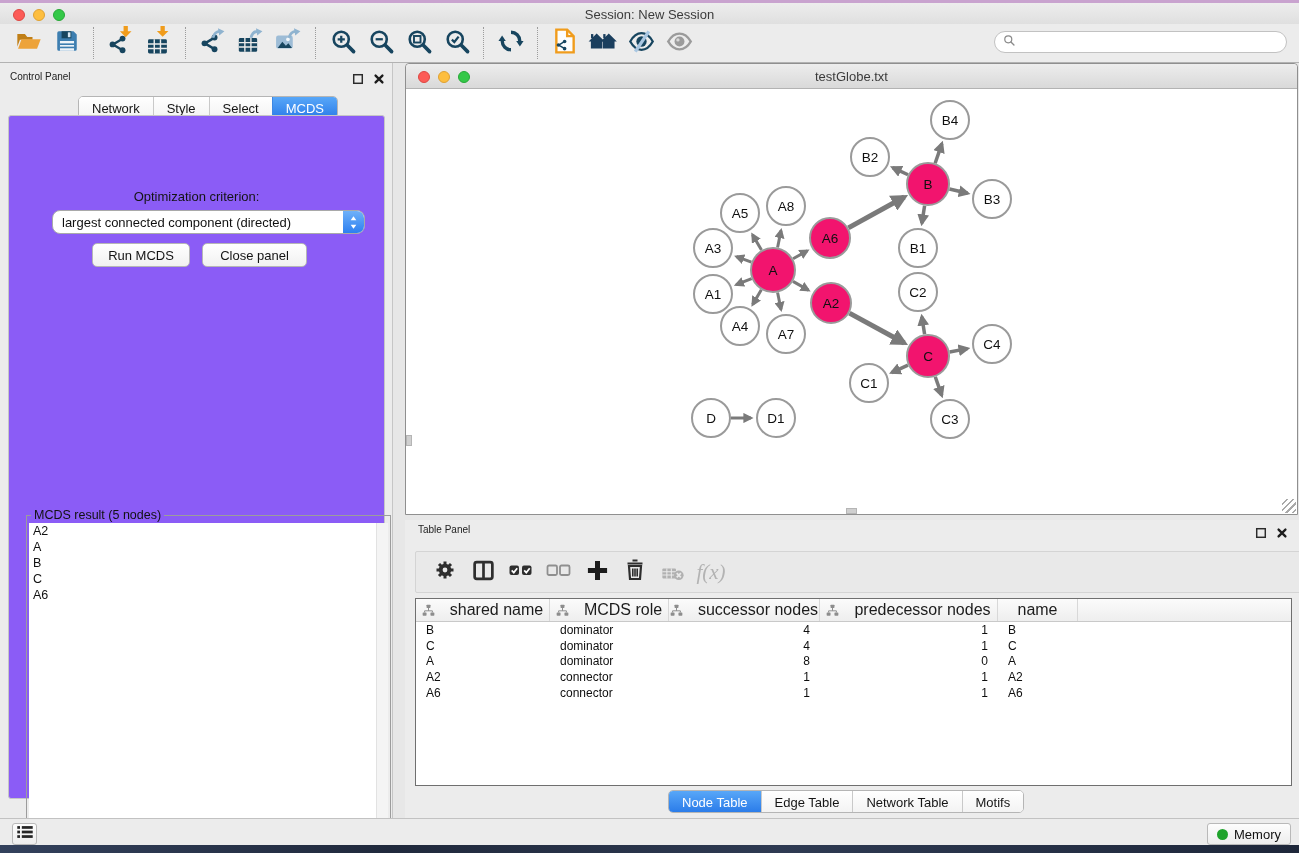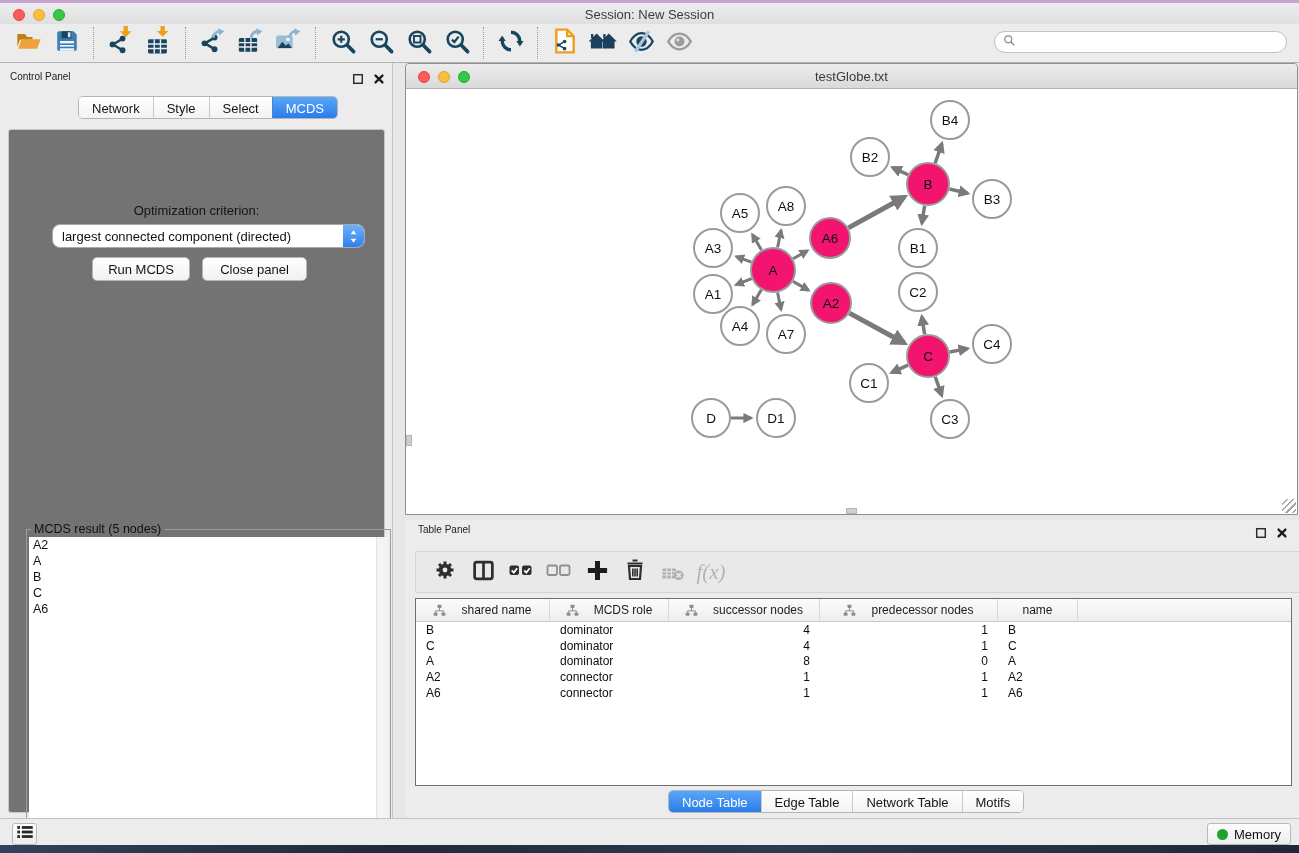--- a/index.html
+++ b/index.html
@@ -25,21 +25,21 @@
   
   .cpanel{position:absolute;left:0;top:63px;width:393px;height:755px;background:#ececec;border-right:1px solid #c6c6c6;box-sizing:border-box;}
   .panel-title{position:absolute;left:10px;top:8px;font-size:10px;color:#222;}
   .panel-icons{position:absolute;right:6px;top:9px;display:flex;gap:7px;align-items:center;}
   .picon{width:14px;height:14px;display:flex;align-items:center;justify-content:center;}
   .seg{display:inline-flex;border:1px solid #b5b5b5;border-radius:5px;overflow:hidden;background:#fff;height:21px;}
   .seg .tab{font-size:13px;color:#151515;padding:2px 13px 0;border-left:1px solid #c9c9c9;display:flex;align-items:center;background:linear-gradient(#ffffff,#f3f3f3);}
   .seg .tab:first-child{border-left:none;}
   .seg .tab.active{background:linear-gradient(#58a7f8,#2b7ce9);color:#fff;border-left-color:#3d87e4;}
   .cp-tabs{position:absolute;left:78px;top:33px;}
-  .cp-box{position:absolute;left:8px;top:66px;width:377px;height:684px;background:#737373;border:1px solid #c6c6c6;border-radius:3px;box-sizing:border-box;}
+  .cp-box{position:absolute;left:8px;top:52px;width:377px;height:684px;background:#8b5cf6;border:1px solid #c6c6c6;border-radius:3px;box-sizing:border-box;}
   .opt-label{position:absolute;left:0;width:100%;top:73px;text-align:center;font-size:13px;color:#141414;}
   .dropdown{position:absolute;left:43px;top:94px;width:313px;height:24px;background:#fff;border:1px solid #a9a9a9;border-radius:8px;display:flex;align-items:center;box-sizing:border-box;overflow:hidden;}
   .dropdown .val{flex:1;font-size:13px;color:#111;padding-left:9px;white-space:nowrap;}
   .dropdown .cap{width:21px;height:100%;background:linear-gradient(#6fb1f9,#2d7ff0);display:flex;align-items:center;justify-content:center;}
   .btn{position:absolute;height:24px;background:linear-gradient(#ffffff,#f1f1f1);border:1px solid #b6b6b6;border-radius:5px;
        font-size:13px;color:#141414;display:flex;align-items:center;justify-content:center;box-sizing:border-box;}
   fieldset.result{position:absolute;left:17px;top:392px;width:365px;height:340px;border:1px solid #9c9c9c;margin:0;padding:0;box-sizing:border-box;}
   fieldset.result legend{font-size:12.5px;color:#111;margin-left:4px;padding:0 3px;}
   .result-list{position:absolute;left:2px;right:2px;top:1px;bottom:2px;background:#fff;overflow:hidden;}
   .result-scroll{position:absolute;right:0;top:0;bottom:0;width:11px;background:#f4f4f4;border-left:1px solid #e2e2e2;}
@@ -54,21 +54,21 @@
         background:repeating-linear-gradient(135deg,transparent 0 3px,#a9a9a9 3px 4.5px);}
   .edge-handle{position:absolute;background:#cfcfcf;border:1px solid #b5b5b5;box-sizing:border-box;}
   
   .tpanel{position:absolute;left:405px;top:520px;width:894px;height:298px;background:#ececec;}
   .tp-toolbar{position:absolute;left:10px;top:31px;width:1032px;height:42px;background:#e9e9e9;border:1px solid #d4d4d4;border-radius:2px;
               display:flex;align-items:center;gap:0;box-sizing:border-box;padding-left:10px;}
   .tp-btn{width:38px;height:36px;display:flex;align-items:center;justify-content:center;flex:0 0 auto;}
   .fx{font-family:"Liberation Serif",serif;font-style:italic;font-size:21px;color:#b3b3b3;}
   .datatable{position:absolute;left:10px;top:78px;width:877px;height:188px;background:#fff;border:1.5px solid #6f6f6f;box-sizing:border-box;overflow:hidden;}
   .thead{display:flex;height:22px;background:linear-gradient(#fbfbfb,#eeeeee);border-bottom:1px solid #c9c9c9;}
-  .th{display:flex;align-items:center;justify-content:center;gap:15px;font-size:12px;color:#1c1c1c;border-right:1px solid #d8d8d8;box-sizing:border-box;flex:0 0 auto;}
+  .th{display:flex;align-items:center;justify-content:center;gap:15px;font-size:16px;color:#1c1c1c;border-right:1px solid #d8d8d8;box-sizing:border-box;flex:0 0 auto;}
   .trow{display:flex;height:15.8px;align-items:center;}
   .td{font-size:12px;color:#0e0e0e;box-sizing:border-box;flex:0 0 auto;white-space:nowrap;overflow:hidden;}
   .tp-tabs{position:absolute;left:263px;top:270px;}
   
   .statusbar{position:absolute;left:0;top:818px;width:100%;height:27px;background:#ececec;border-top:1px solid #c2c2c2;box-sizing:border-box;}
   .sb-btn{position:absolute;top:4px;height:22px;background:linear-gradient(#fdfdfd,#ededed);border:1px solid #b9b9b9;border-radius:3px;
           display:flex;align-items:center;justify-content:center;box-sizing:border-box;}
   .mem-dot{width:11px;height:11px;border-radius:50%;background:#1fa32c;margin-right:6px;}
   .mem-label{font-size:13px;color:#111;}
   .wallpaper{position:absolute;left:0;top:845px;width:100%;height:8px;background:linear-gradient(90deg,#33415c,#20293c 30%,#2e3a52 60%,#1e273a);}

